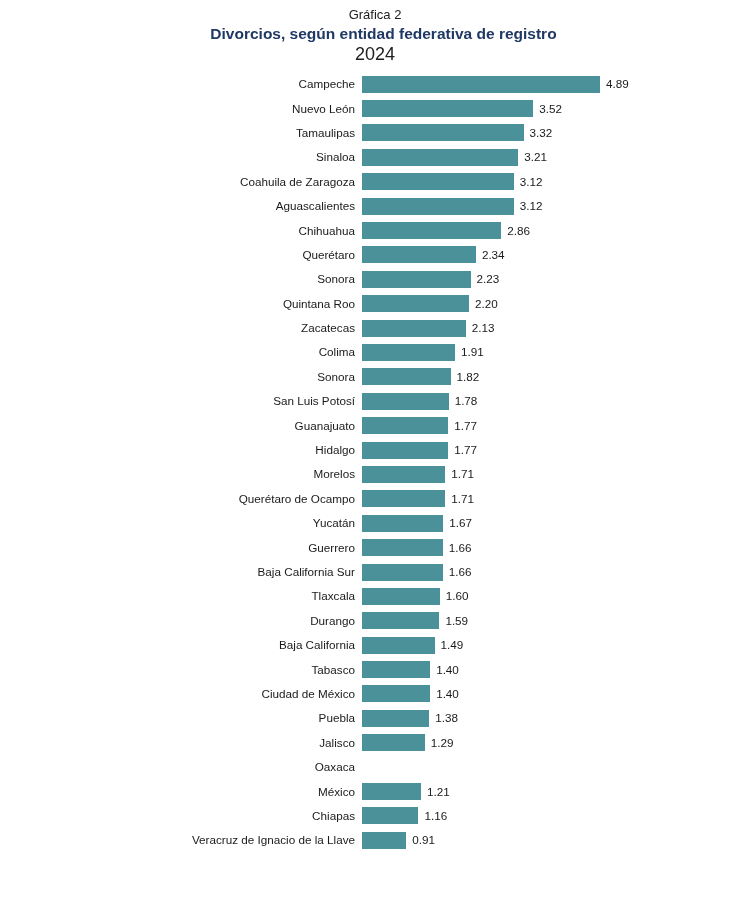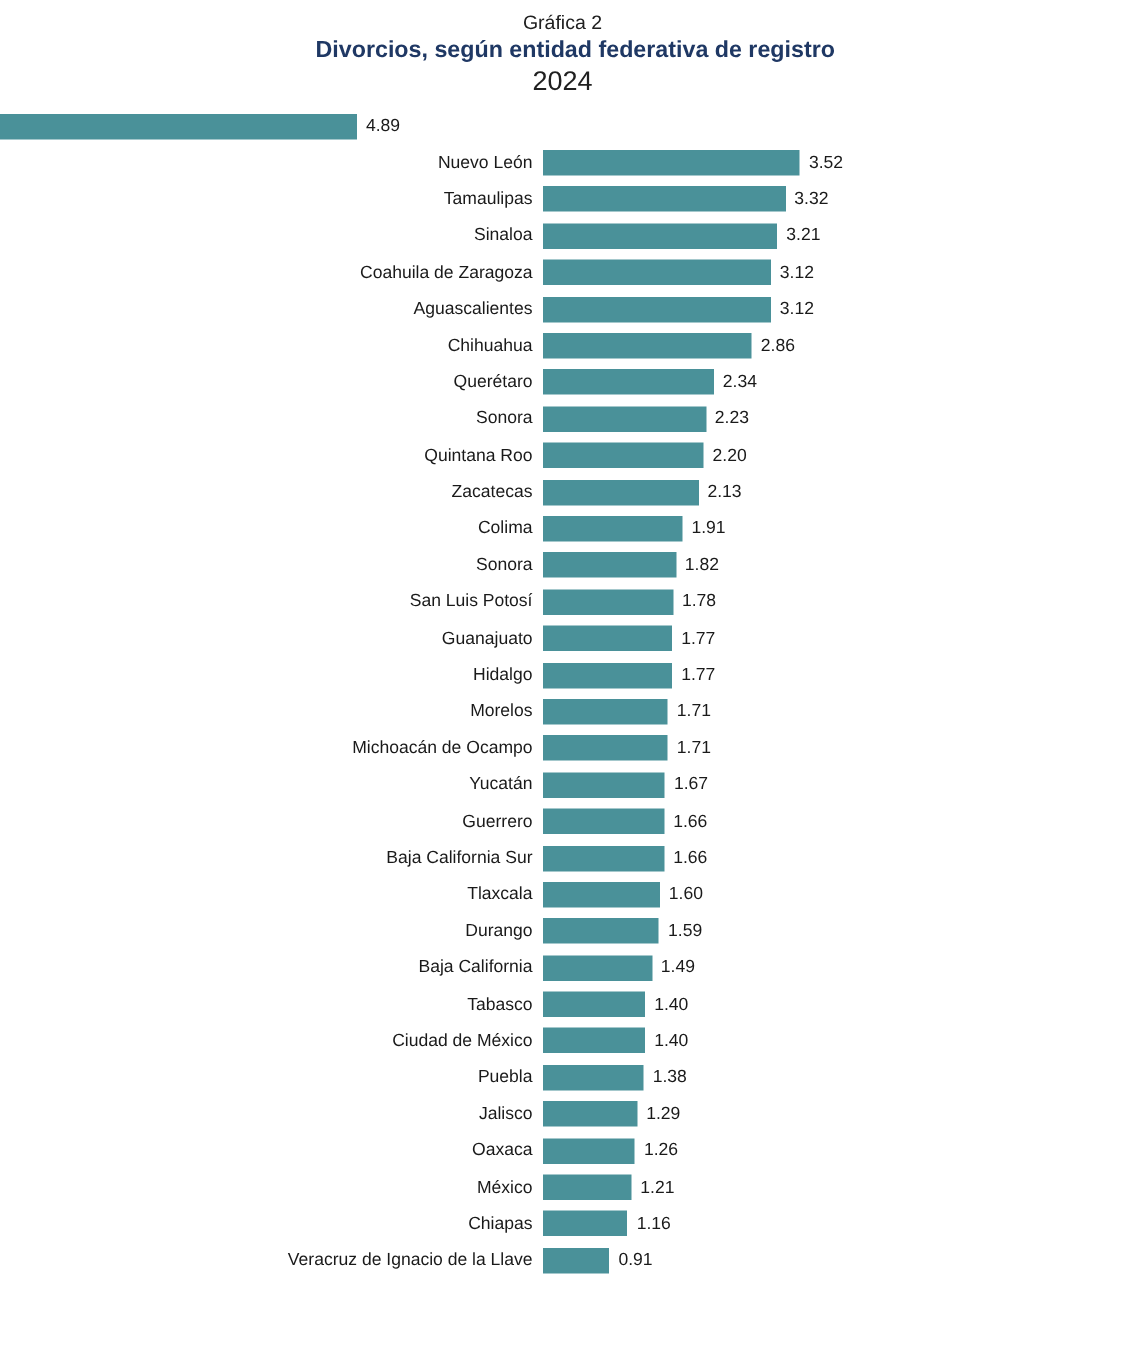--- a/index.html
+++ b/index.html
@@ -99,20 +99,21 @@
 <div class="page">
 
   <div class="header">
     <div class="chart-number">Gráfica 2</div>
     <div class="chart-title">Divorcios, según entidad federativa de registro</div>
     <div class="chart-year">2024</div>
   </div>
 
   <div class="plot" id="plot">
       <div class="row">
+        <div class="cat-label">Campeche</div>
         <div class="bar-wrap">
           <div class="bar" style="width: 238px;"></div>
           <div class="bar-value">4.89</div>
         </div>
       </div>
       <div class="row">
         <div class="cat-label">Nuevo León</div>
         <div class="bar-wrap">
           <div class="bar" style="width: 171.321px;"></div>
           <div class="bar-value">3.52</div>
@@ -217,21 +218,21 @@
         </div>
       </div>
       <div class="row">
         <div class="cat-label">Morelos</div>
         <div class="bar-wrap">
           <div class="bar" style="width: 83.227px;"></div>
           <div class="bar-value">1.71</div>
         </div>
       </div>
       <div class="row">
-        <div class="cat-label">Michoacán de Ocampo</div>
+        <div class="cat-label">Querétaro de Ocampo</div>
         <div class="bar-wrap">
           <div class="bar" style="width: 83.227px;"></div>
           <div class="bar-value">1.71</div>
         </div>
       </div>
       <div class="row">
         <div class="cat-label">Yucatán</div>
         <div class="bar-wrap">
           <div class="bar" style="width: 81.2802px;"></div>
           <div class="bar-value">1.67</div>
@@ -295,24 +296,20 @@
       </div>
       <div class="row">
         <div class="cat-label">Jalisco</div>
         <div class="bar-wrap">
           <div class="bar" style="width: 62.7853px;"></div>
           <div class="bar-value">1.29</div>
         </div>
       </div>
       <div class="row">
         <div class="cat-label">Oaxaca</div>
-        <div class="bar-wrap">
-          <div class="bar" style="width: 61.3252px;"></div>
-          <div class="bar-value">1.26</div>
-        </div>
       </div>
       <div class="row">
         <div class="cat-label">México</div>
         <div class="bar-wrap">
           <div class="bar" style="width: 58.8916px;"></div>
           <div class="bar-value">1.21</div>
         </div>
       </div>
       <div class="row">
         <div class="cat-label">Chiapas</div>

